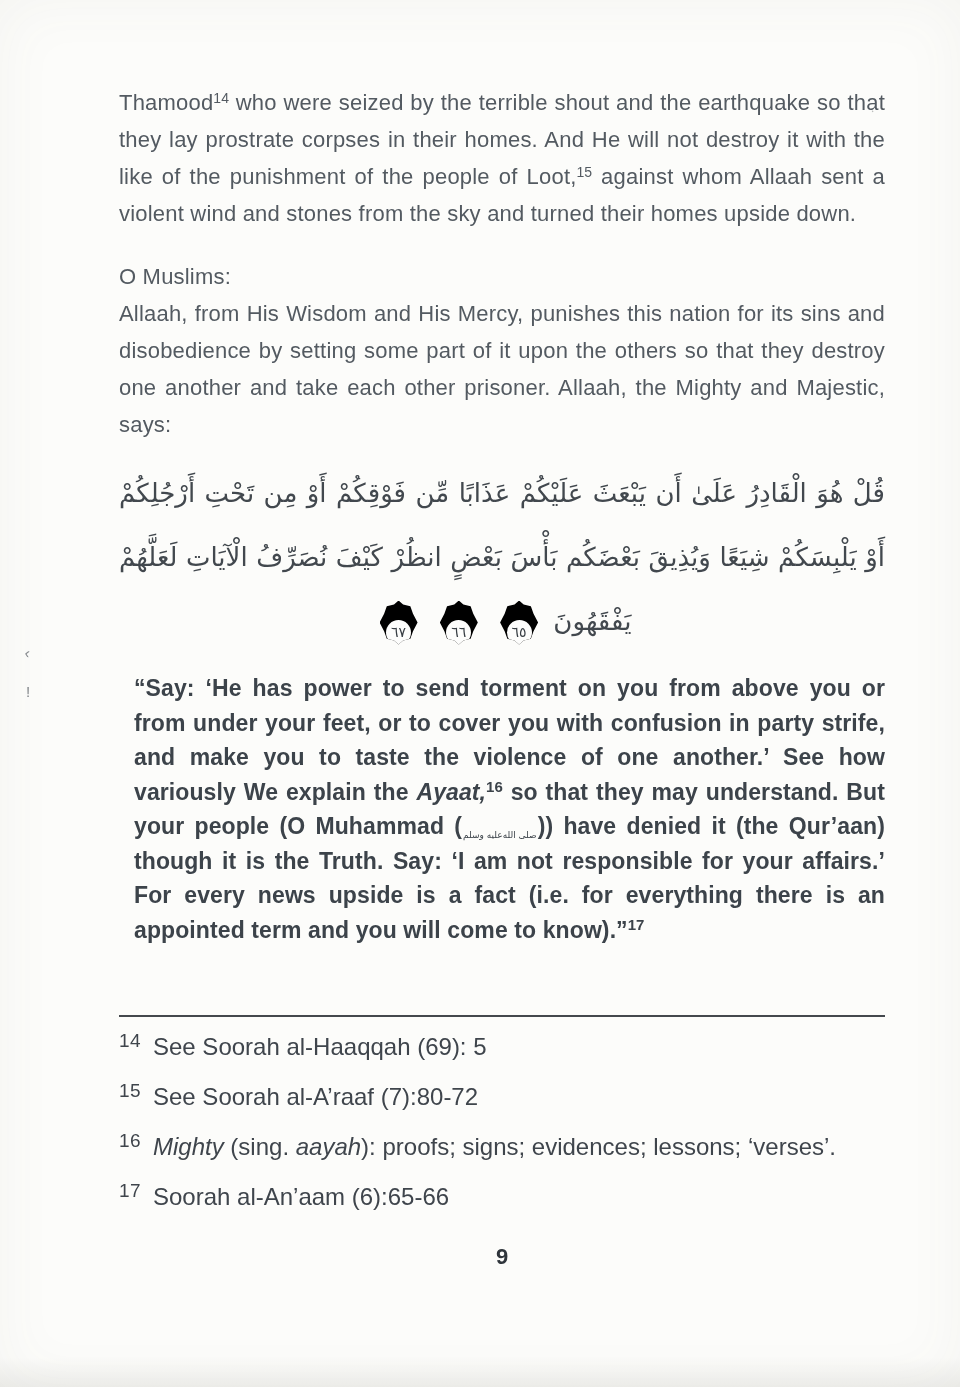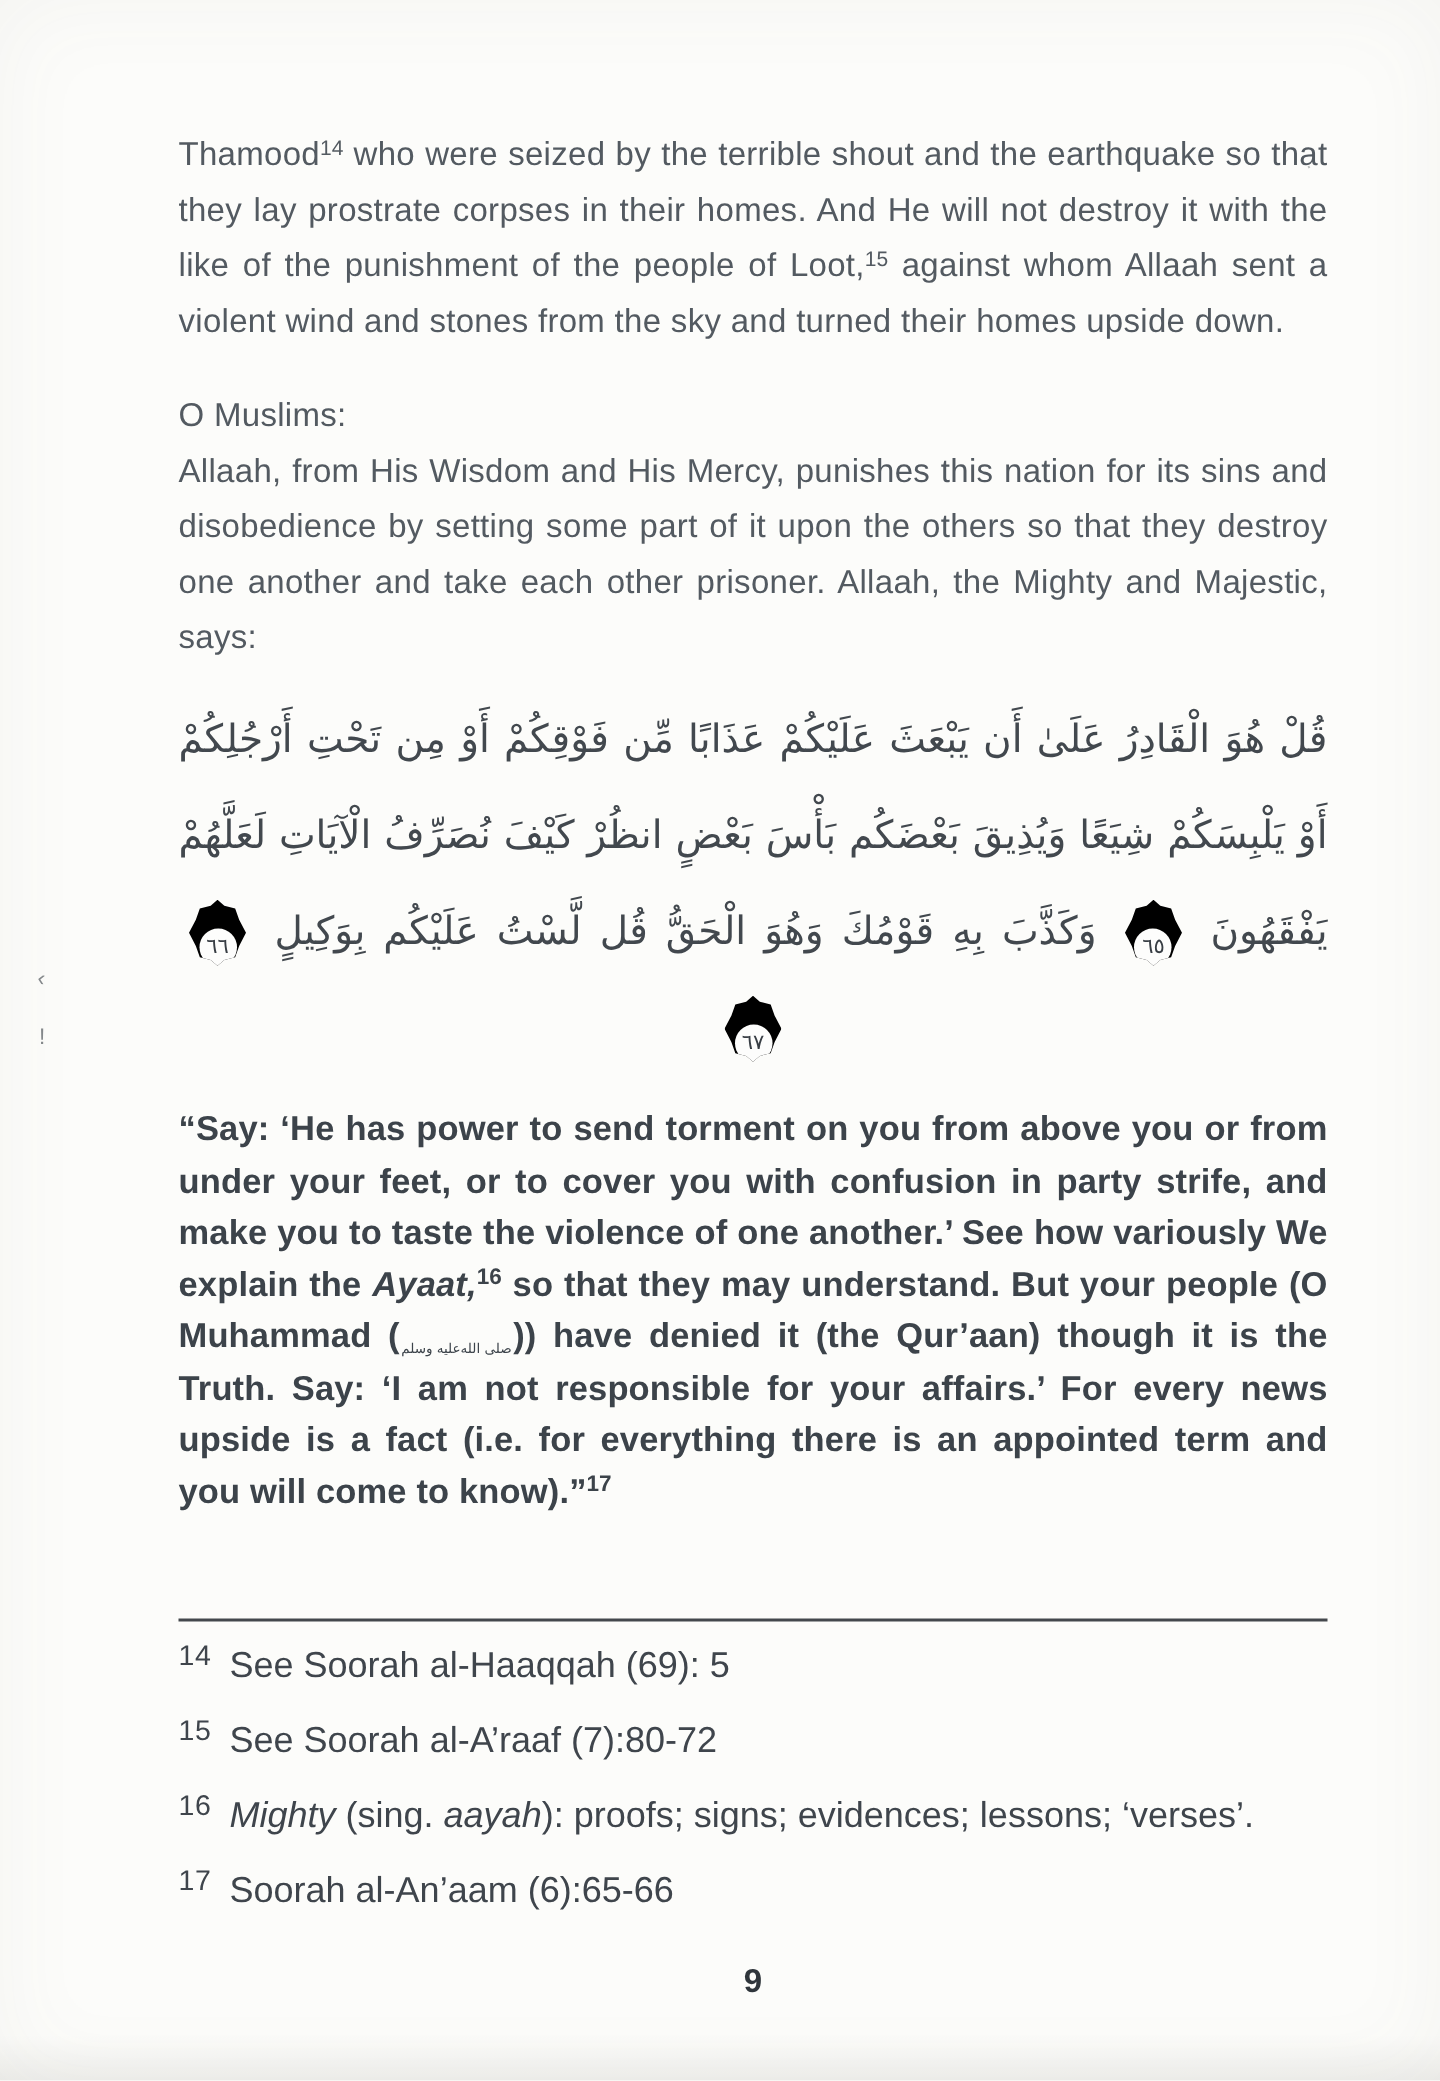--- a/index.html
+++ b/index.html
@@ -74,21 +74,21 @@
     justify-content: center;
     width: 25px;
     height: 25px;
     border-radius: 50%;
     background: #fdfdfc;
     font-size: 14px;
     line-height: 1;
     color: #383e44;
   }
   .translation {
-    margin: 0 0 68px 0;
+    margin: 0 0 68px 15px;
     font-size: 23px;
     line-height: 34.5px;
     font-weight: bold;
     color: #3c434a;
     text-align: justify;
     letter-spacing: 0.1px;
   }
   .translation .it { font-style: italic; }
   .translation .fn-ref { font-size: 15px; vertical-align: 8px; }
   .honorific {
@@ -154,21 +154,21 @@
   <span class="artifact a3">·</span>
 
   <div class="content">
 
     <p class="body-par"><span>Thamood</span><sup class="fn-ref">14</sup><span> who were seized by the terrible shout and the earthquake so that they lay prostrate corpses in their homes. And He will not destroy it with the like of the punishment of the people of Loot,</span><sup class="fn-ref">15</sup><span> against whom Allaah sent a violent wind and stones from the sky and turned their homes upside down.</span></p>
 
     <p class="body-par block2"><span>O Muslims:</span><br><span>Allaah, from His Wisdom and His Mercy, punishes this nation for its sins and disobedience by setting some part of it upon the others so that they destroy one another and take each other prisoner. Allaah, the Mighty and Majestic, says:</span></p>
 
     <p class="arabic" dir="rtl"><span>قُلْ هُوَ الْقَادِرُ عَلَىٰ أَن يَبْعَثَ عَلَيْكُمْ عَذَابًا مِّن فَوْقِكُمْ أَوْ مِن تَحْتِ أَرْجُلِكُمْ أَوْ يَلْبِسَكُمْ شِيَعًا وَيُذِيقَ بَعْضَكُم بَأْسَ بَعْضٍ انظُرْ كَيْفَ نُصَرِّفُ الْآيَاتِ لَعَلَّهُمْ يَفْقَهُونَ</span> <span class="verse-marker">
           <span class="vm-inner">٦٥</span>
-        </span> <span>وَكَذَّبَ بِهِ قَوْمُكَ وَهُوَ الْحَقُّ قُل لَّسْتُ عَلَيْكُم بِوَكِيلٍ</span> <span class="verse-marker">
+        </span>  <span class="verse-marker">
           <span class="vm-inner">٦٦</span>
         </span>  <span class="verse-marker">
           <span class="vm-inner">٦٧</span>
         </span></p>
 
     <p class="translation"><span>“Say: ‘He has power to send torment on you from above you or from under your feet, or to cover you with confusion in party strife, and make you to taste the violence of one another.’ See how variously We explain the </span><span class="it">Ayaat,</span><sup class="fn-ref">16</sup><span> so that they may understand. But your people (O Muhammad (</span><span class="honorific">
           <span>صلى الله</span>
           <span>عليه وسلم</span>
         </span><span>)) have denied it (the Qur’aan) though it is the Truth. Say: ‘I am not responsible for your affairs.’ For every news upside is a fact (i.e. for everything there is an appointed term and you will come to know).”</span><sup class="fn-ref">17</sup></p>
 

